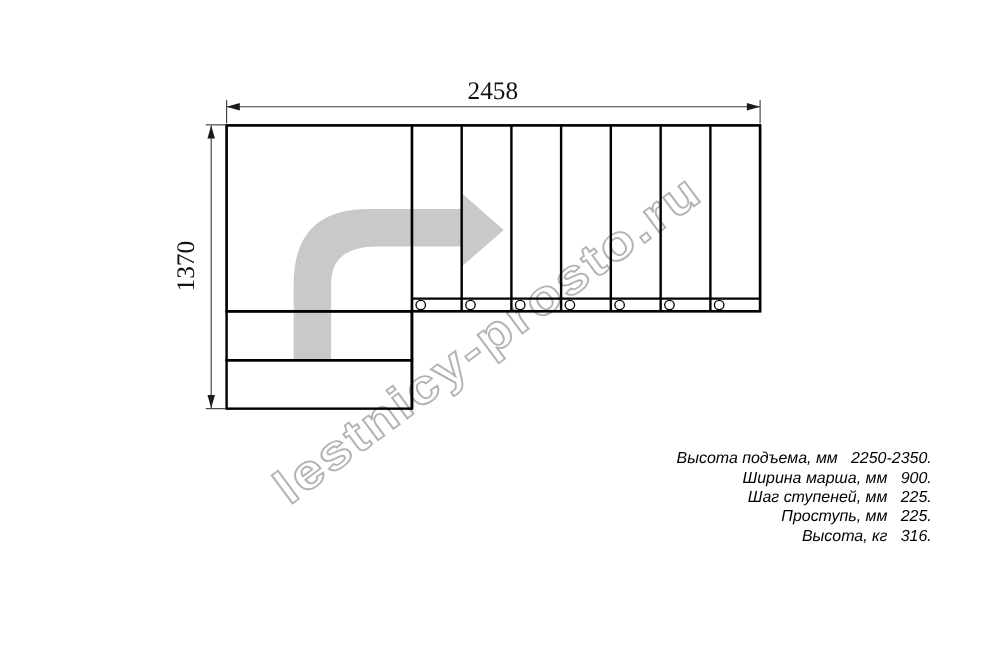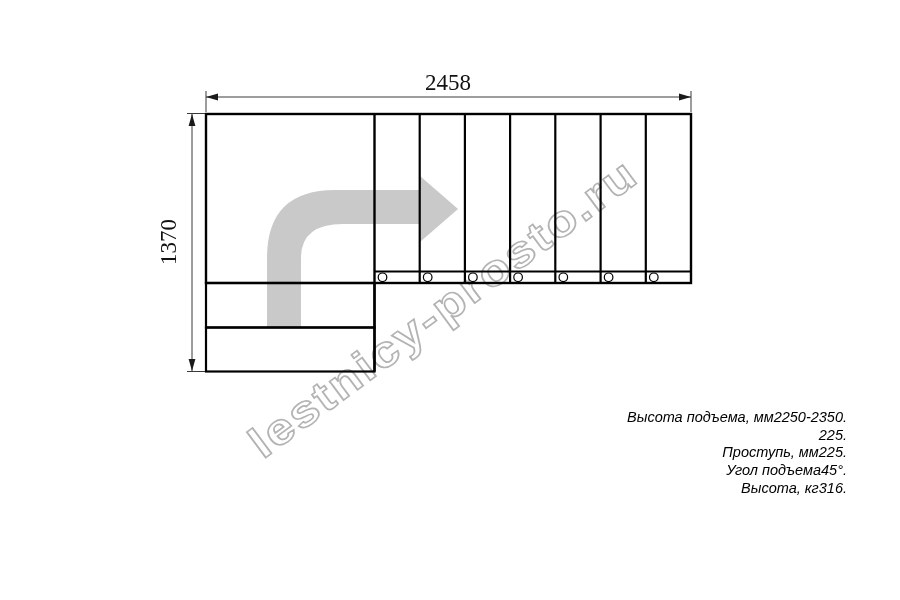--- a/index.html
+++ b/index.html
@@ -41,21 +41,21 @@
     font-size: 14.5px;
     line-height: 17.7px;
     color: #000000;
   }
   .spec-row {
     display: flex;
     justify-content: flex-end;
     white-space: nowrap;
   }
   .spec-label { text-align: left; }
-  .spec-value { text-align: right; }
+  .spec-value { text-align: right; margin-left: 12px; }
 </style>
 </head>
 <body>
 
 <div class="canvas">
 
   <svg class="plan-svg" width="900" height="600" viewBox="0 0 900 600">
 
     <text class="watermark" transform="translate(452 320) rotate(-36.5)" text-anchor="middle" fill="none" stroke="#b3b3b3" stroke-width="1.6" textLength="470" lengthAdjust="spacingAndGlyphs">lestnicy-prosto.ru</text>
 
@@ -110,29 +110,30 @@
     </g>
     <text class="dim-text" transform="translate(176 242) rotate(-90)" text-anchor="middle">1370</text>
   </svg>
 
   <div class="spec-table">
     <div class="spec-row">
       <span class="spec-label">Высота подъема, мм</span>
       <span class="spec-value">2250-2350.</span>
     </div>
     <div class="spec-row">
+      <span class="spec-label">Ширина марша, мм</span>
+      <span class="spec-value">900.</span>
+    </div>
+    <div class="spec-row">
+      <span class="spec-label">Шаг ступеней, мм</span>
       <span class="spec-value">225.</span>
     </div>
     <div class="spec-row">
       <span class="spec-label">Проступь, мм</span>
       <span class="spec-value">225.</span>
-    </div>
-    <div class="spec-row">
-      <span class="spec-label">Угол подъема</span>
-      <span class="spec-value">45°.</span>
     </div>
     <div class="spec-row">
       <span class="spec-label">Высота, кг</span>
       <span class="spec-value">316.</span>
     </div>
   </div>
 
 </div>
 
 </body></html>

